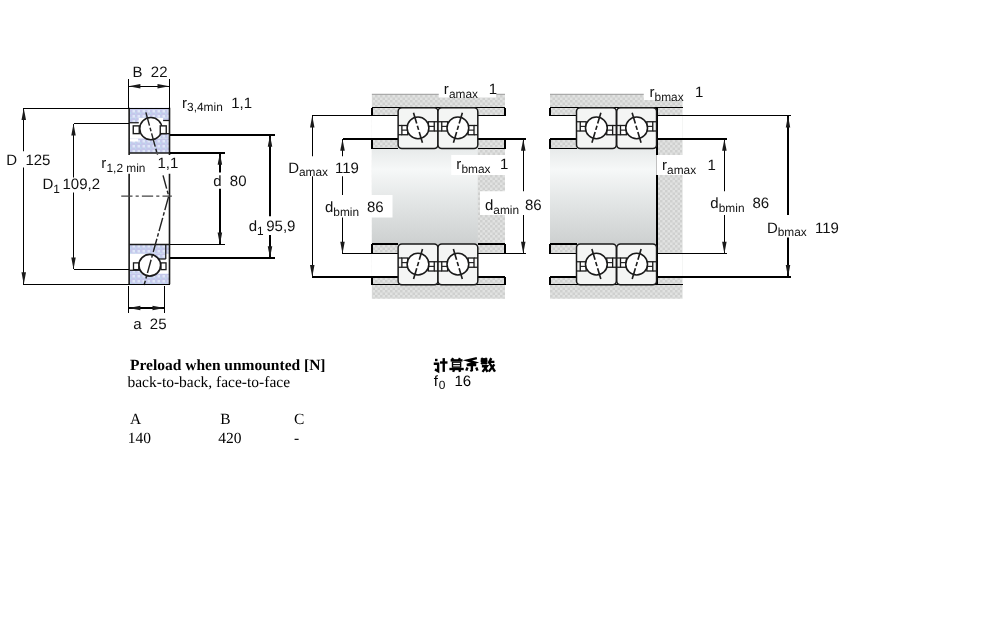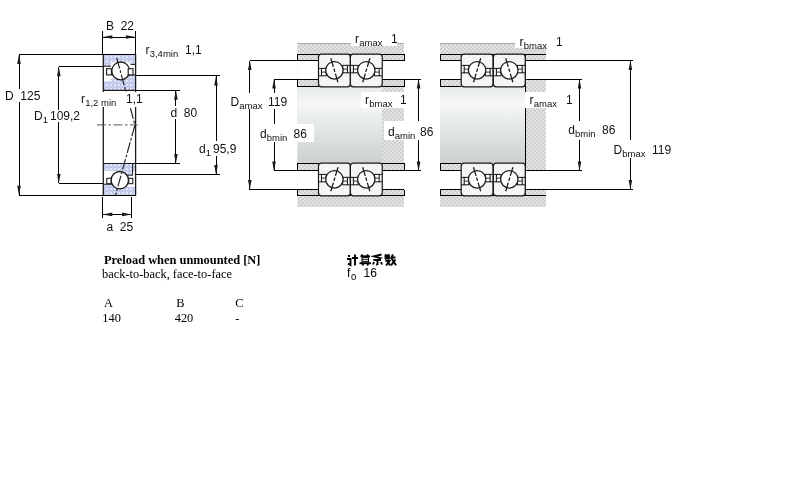--- a/index.html
+++ b/index.html
@@ -1,16 +1,16 @@
 <!DOCTYPE html>
 <html><head>
 <meta charset="utf-8">
 <style>
   html,body{margin:0;padding:0;background:#fff;}
-  #page{width:800px;height:428px;position:relative;font-family:"Liberation Sans",sans-serif;}
+  #page{width:800px;height:428px;position:relative;font-family:"Liberation Sans",sans-serif;margin-top:32px;}
 </style>
 </head>
 <body>
 <div id="page">
 <svg width="800" height="500" viewBox="0 0 800 500">
 <defs>
   <pattern id="gch" width="4" height="4" patternUnits="userSpaceOnUse">
     <rect width="4" height="4" fill="#e1e2e1"></rect>
     <rect x="0" y="0" width="2" height="2" fill="#cfd0cf"></rect>
     <rect x="2" y="2" width="2" height="2" fill="#cfd0cf"></rect>

